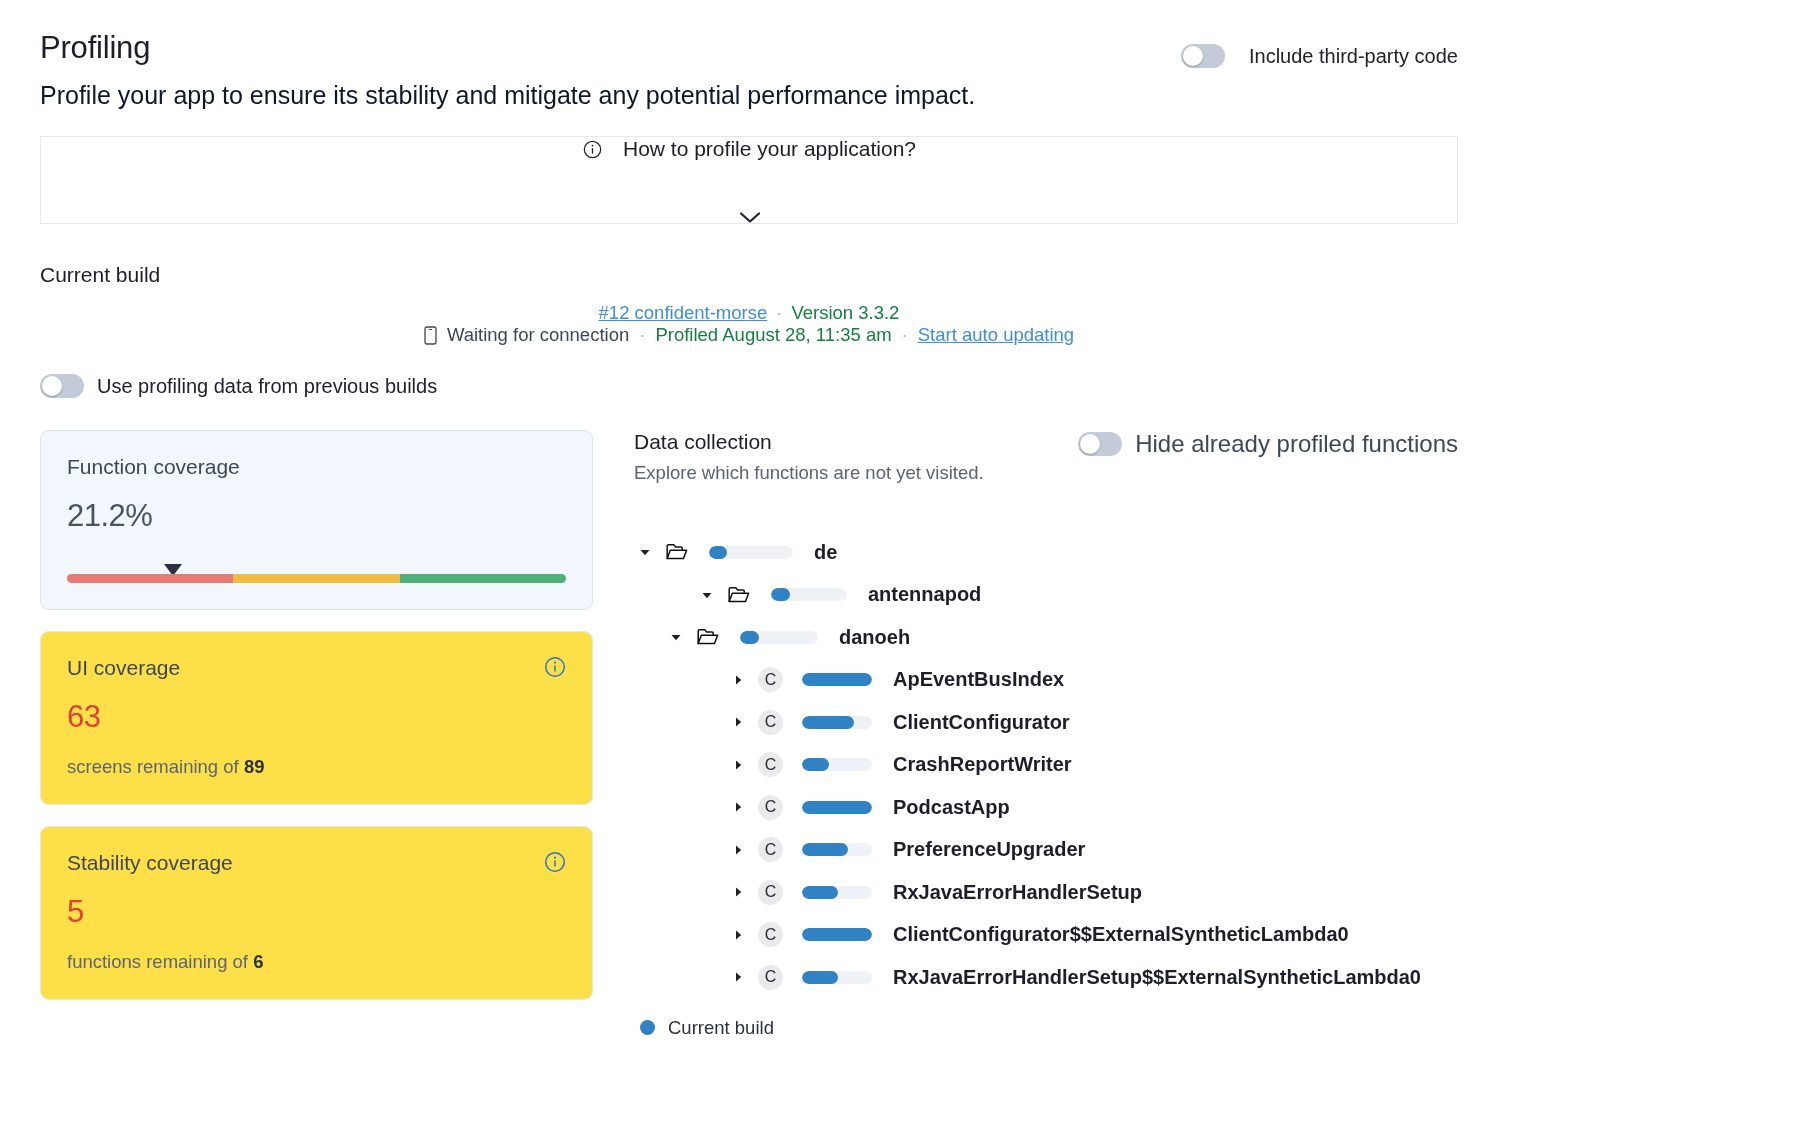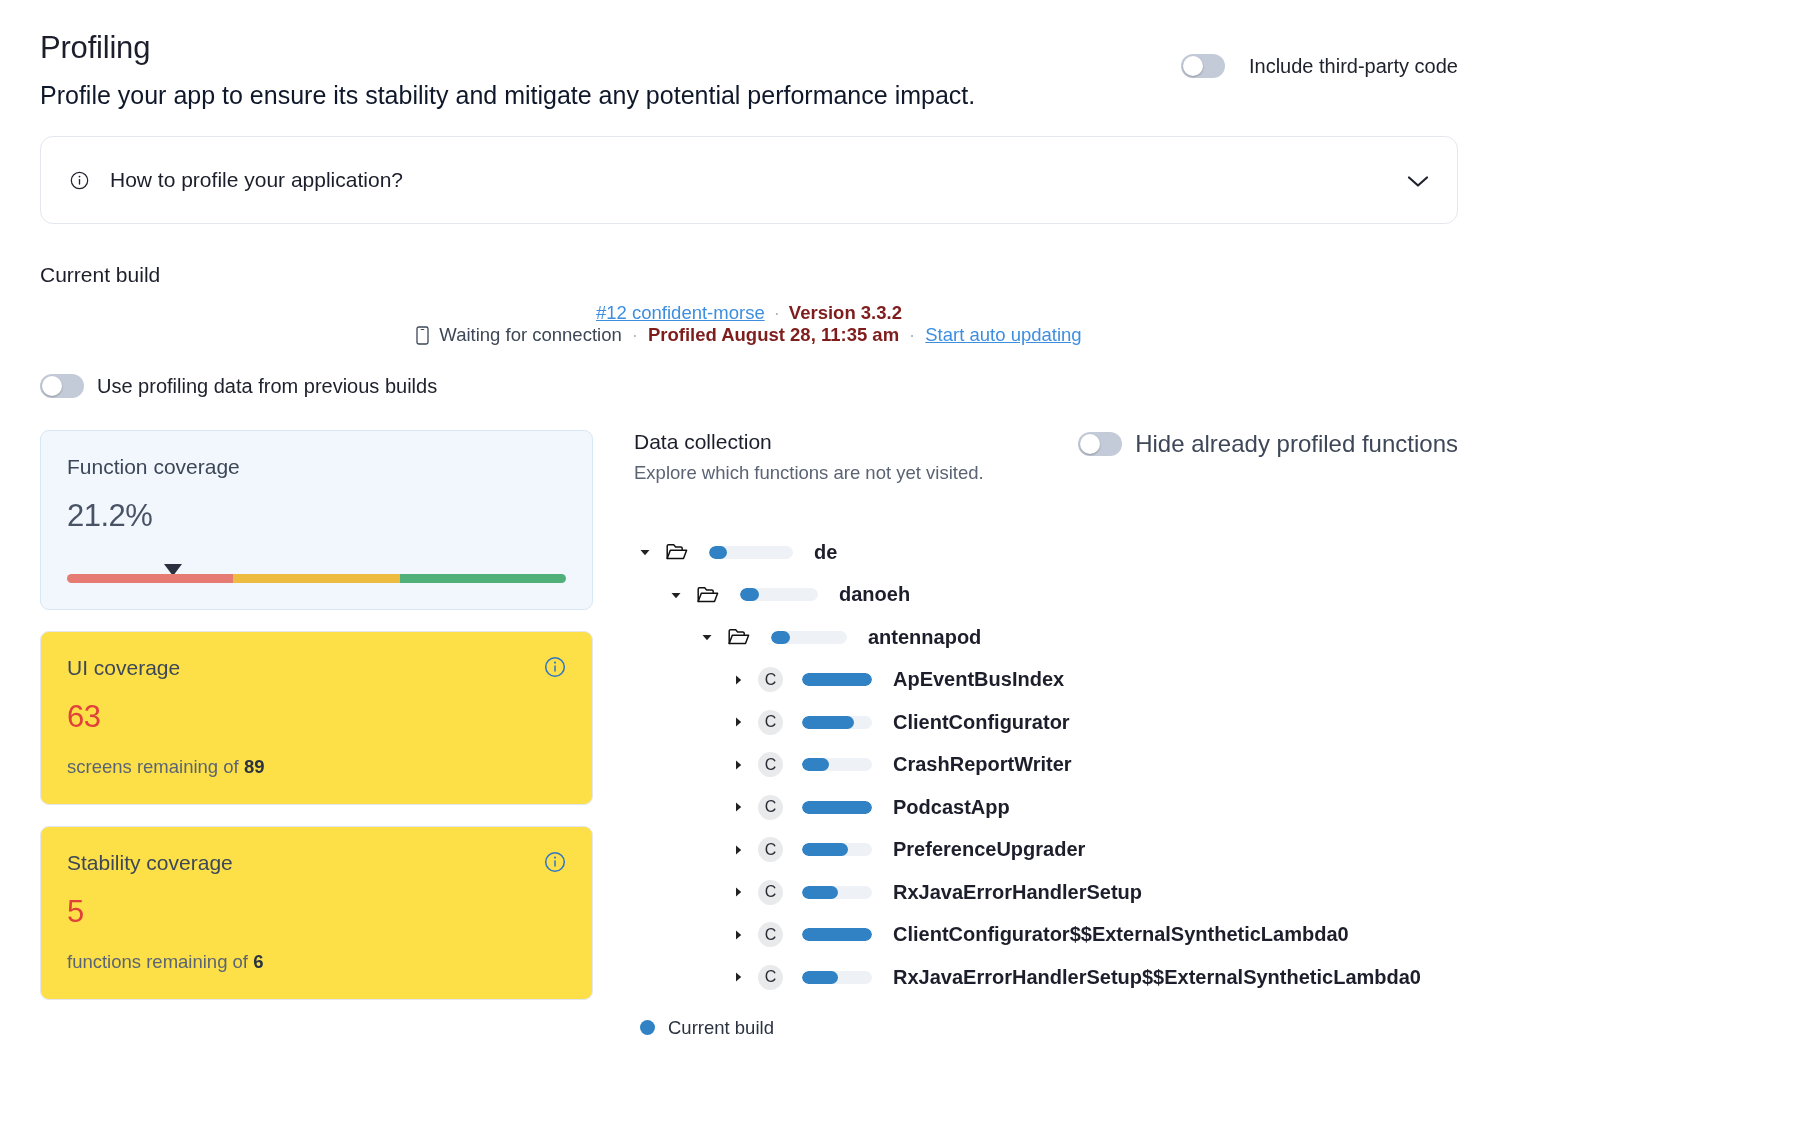--- a/index.html
+++ b/index.html
@@ -18,37 +18,37 @@
   .page-sub { font-size: 25px; color: #0f172a; margin-top: 14px; line-height: 26px; }
 
   
   .toggle-wrap { display: inline-flex; align-items: center; gap: 13px; }
   .switch { width: 44px; height: 24px; border-radius: 12px; background: #c3cbd8; position: relative; flex: none; }
   .switch .knob { position: absolute; top: 2px; left: 2px; width: 20px; height: 20px; border-radius: 50%; background: #fff;
                   box-shadow: 0 1px 2px rgba(0,0,0,.28); }
   .toggle-label { font-size: 24px; color: #3d4757; white-space: nowrap; }
   .toggle-label.dark { color: #20222e; font-size: 20px; }
 
-  .hdr-toggle { margin-top: 26px; gap: 24px; }
-
-  
-  .panel { margin-top: 28px; border: 1px solid #e4e7ed; border-radius: 13px; height: 88px;
-           display: flex; align-items: center; justify-content: space-between; padding: 0 28px 0 29px; background:#fff; }
+  .hdr-toggle { margin-top: 16px; gap: 24px; }
+
+  
+  .panel { margin-top: 28px; border: 1px solid #e4e7ed; border-radius: 0; height: 88px;
+           display: flex; align-items: center; justify-content: space-between; padding: 0 28px 0 29px; background:#fff;flex-direction:column; }
   .panel-left { display: flex; align-items: center; gap: 21px; }
   .panel-title { font-size: 21px; color: #1c1e2b; }
   .icon-info-dark { width: 19px; height: 19px; flex: none; }
   .chev { width: 22px; height: 13px; flex: none; }
 
   
   .section-title { font-size: 21px; color: #1c1e2b; margin-top: 39px; }
   .build-row { display: flex; align-items: center; justify-content: space-between; margin-top: 15px; flex-direction: column; }
   .build-left { font-size: 18.5px; display: flex; align-items: baseline; gap: 9px; }
   .lnk { color: #3e8ee0; }
   .dot-sep { color: #aeb5c2; }
-  .muted { color: #7f1d1d; font-weight: bold; }
+  .muted { color: #15803d; }
   .build-right { display: flex; align-items: center; gap: 10px; font-size: 18.5px; color: #3d4757; }
   .icon-phone { width: 13px; height: 19px; flex: none; }
 
   .prev-toggle { margin-top: 28px; }
 
   
   .cols { display: flex; gap: 41px; margin-top: 28px; }
   .col-left { width: 553px; flex: none; }
   .col-right { flex: 1; min-width: 0; }
 
@@ -237,53 +237,53 @@
               <svg viewBox="0 0 22 18" width="22" height="18">
                 <path d="M1.2 15.4V3.1c0-.8.6-1.4 1.4-1.4h5.1l1.9 2.2h5.2c.8 0 1.4.6 1.4 1.4v1.1" fill="none" stroke="#111" stroke-width="1.5" stroke-linejoin="round" stroke-linecap="round"></path>
                 <path d="M1.2 15.4l3.1-8.2h16.3l-3.1 8.2z" fill="none" stroke="#111" stroke-width="1.5" stroke-linejoin="round" stroke-linecap="round"></path>
               </svg>
             </span>
             <span class="bar" style="width: 84px;">
               <span class="fill" style="display: block; width: 21%;"></span>
             </span>
             <span class="tlabel">de</span>
           </div>
-          <div class="trow" style="padding-left: 31px;">
+          <div class="trow" style="padding-left: 62px;">
             <span class="tri">
               <svg viewBox="0 0 12 12" width="12" height="12">
                 <polygon points="1.5,4 10.5,4 6,9.2" fill="#222"></polygon>
               </svg>
             </span>
             <span class="folder">
               <svg viewBox="0 0 22 18" width="22" height="18">
                 <path d="M1.2 15.4V3.1c0-.8.6-1.4 1.4-1.4h5.1l1.9 2.2h5.2c.8 0 1.4.6 1.4 1.4v1.1" fill="none" stroke="#111" stroke-width="1.5" stroke-linejoin="round" stroke-linecap="round"></path>
                 <path d="M1.2 15.4l3.1-8.2h16.3l-3.1 8.2z" fill="none" stroke="#111" stroke-width="1.5" stroke-linejoin="round" stroke-linecap="round"></path>
               </svg>
             </span>
-            <span class="bar" style="width: 78px;">
-              <span class="fill" style="display: block; width: 24%;"></span>
-            </span>
-            <span class="tlabel">danoeh</span>
-          </div>
-          <div class="trow" style="padding-left: 62px;">
+            <span class="bar" style="width: 76px;">
+              <span class="fill" style="display: block; width: 25%;"></span>
+            </span>
+            <span class="tlabel">antennapod</span>
+          </div>
+          <div class="trow" style="padding-left: 31px;">
             <span class="tri">
               <svg viewBox="0 0 12 12" width="12" height="12">
                 <polygon points="1.5,4 10.5,4 6,9.2" fill="#222"></polygon>
               </svg>
             </span>
             <span class="folder">
               <svg viewBox="0 0 22 18" width="22" height="18">
                 <path d="M1.2 15.4V3.1c0-.8.6-1.4 1.4-1.4h5.1l1.9 2.2h5.2c.8 0 1.4.6 1.4 1.4v1.1" fill="none" stroke="#111" stroke-width="1.5" stroke-linejoin="round" stroke-linecap="round"></path>
                 <path d="M1.2 15.4l3.1-8.2h16.3l-3.1 8.2z" fill="none" stroke="#111" stroke-width="1.5" stroke-linejoin="round" stroke-linecap="round"></path>
               </svg>
             </span>
-            <span class="bar" style="width: 76px;">
-              <span class="fill" style="display: block; width: 25%;"></span>
-            </span>
-            <span class="tlabel">antennapod</span>
+            <span class="bar" style="width: 78px;">
+              <span class="fill" style="display: block; width: 24%;"></span>
+            </span>
+            <span class="tlabel">danoeh</span>
           </div>
           <div class="trow" style="padding-left: 93px;">
             <span class="tri">
               <svg viewBox="0 0 12 12" width="12" height="12">
                 <polygon points="4,1.5 4,10.5 9.2,6" fill="#222"></polygon>
               </svg>
             </span>
             <span class="cbadge">C</span>
             <span class="bar" style="width: 70px;">
               <span class="fill" style="display: block; width: 100%;"></span>

